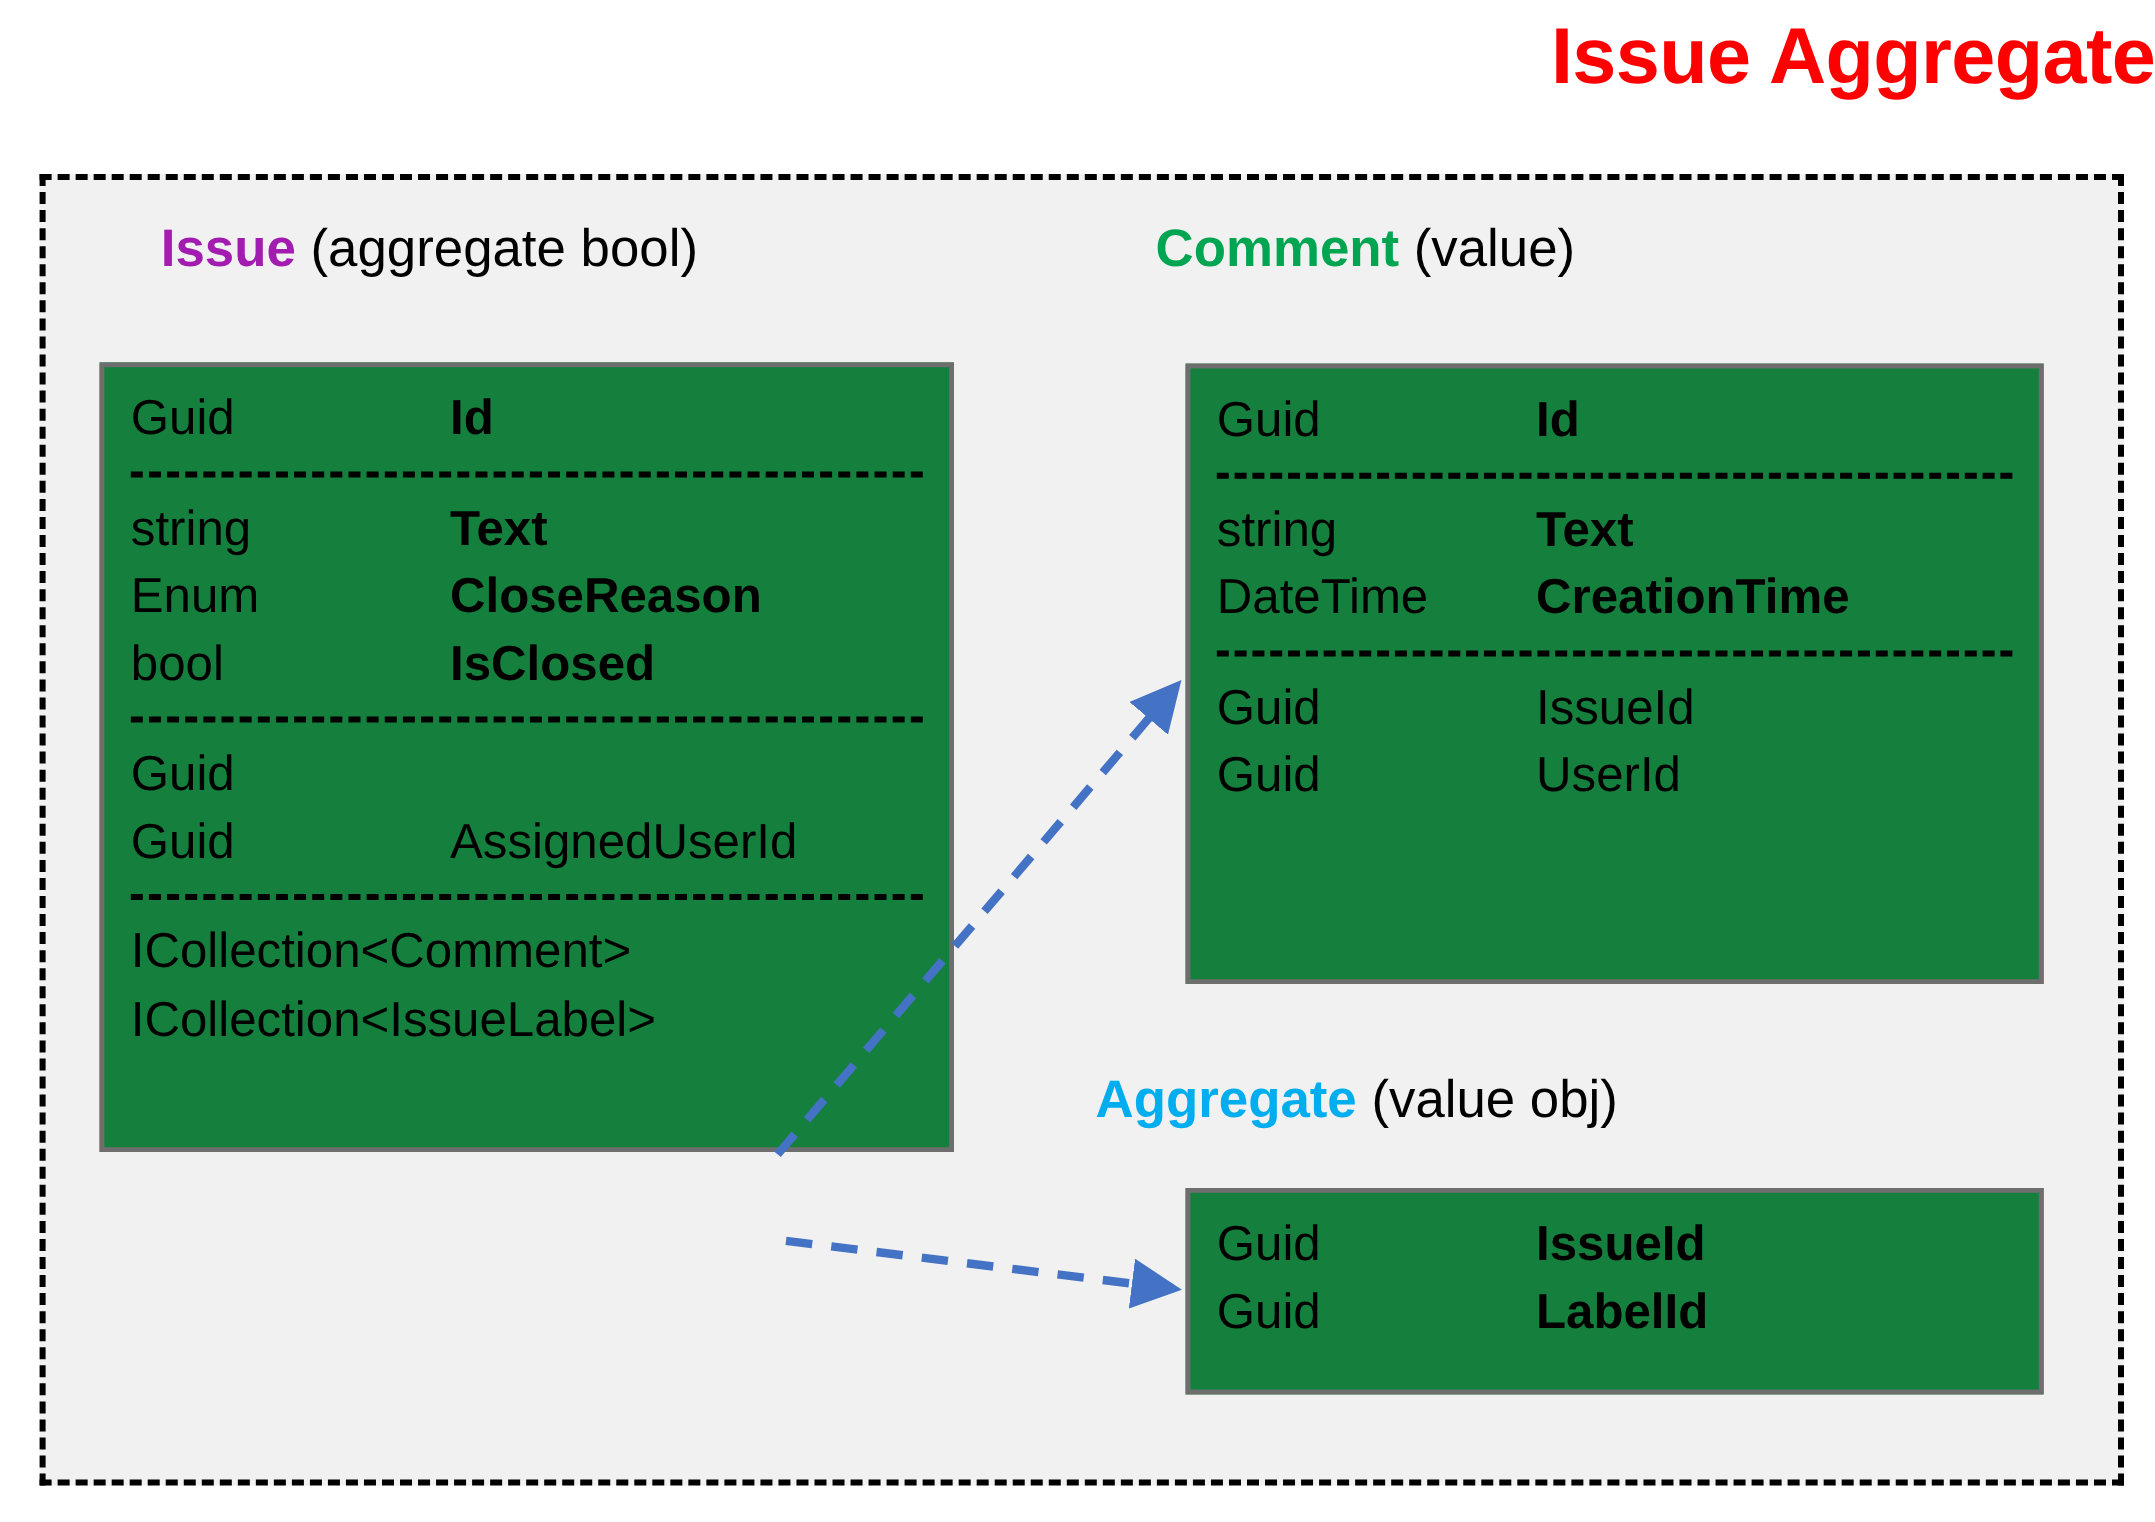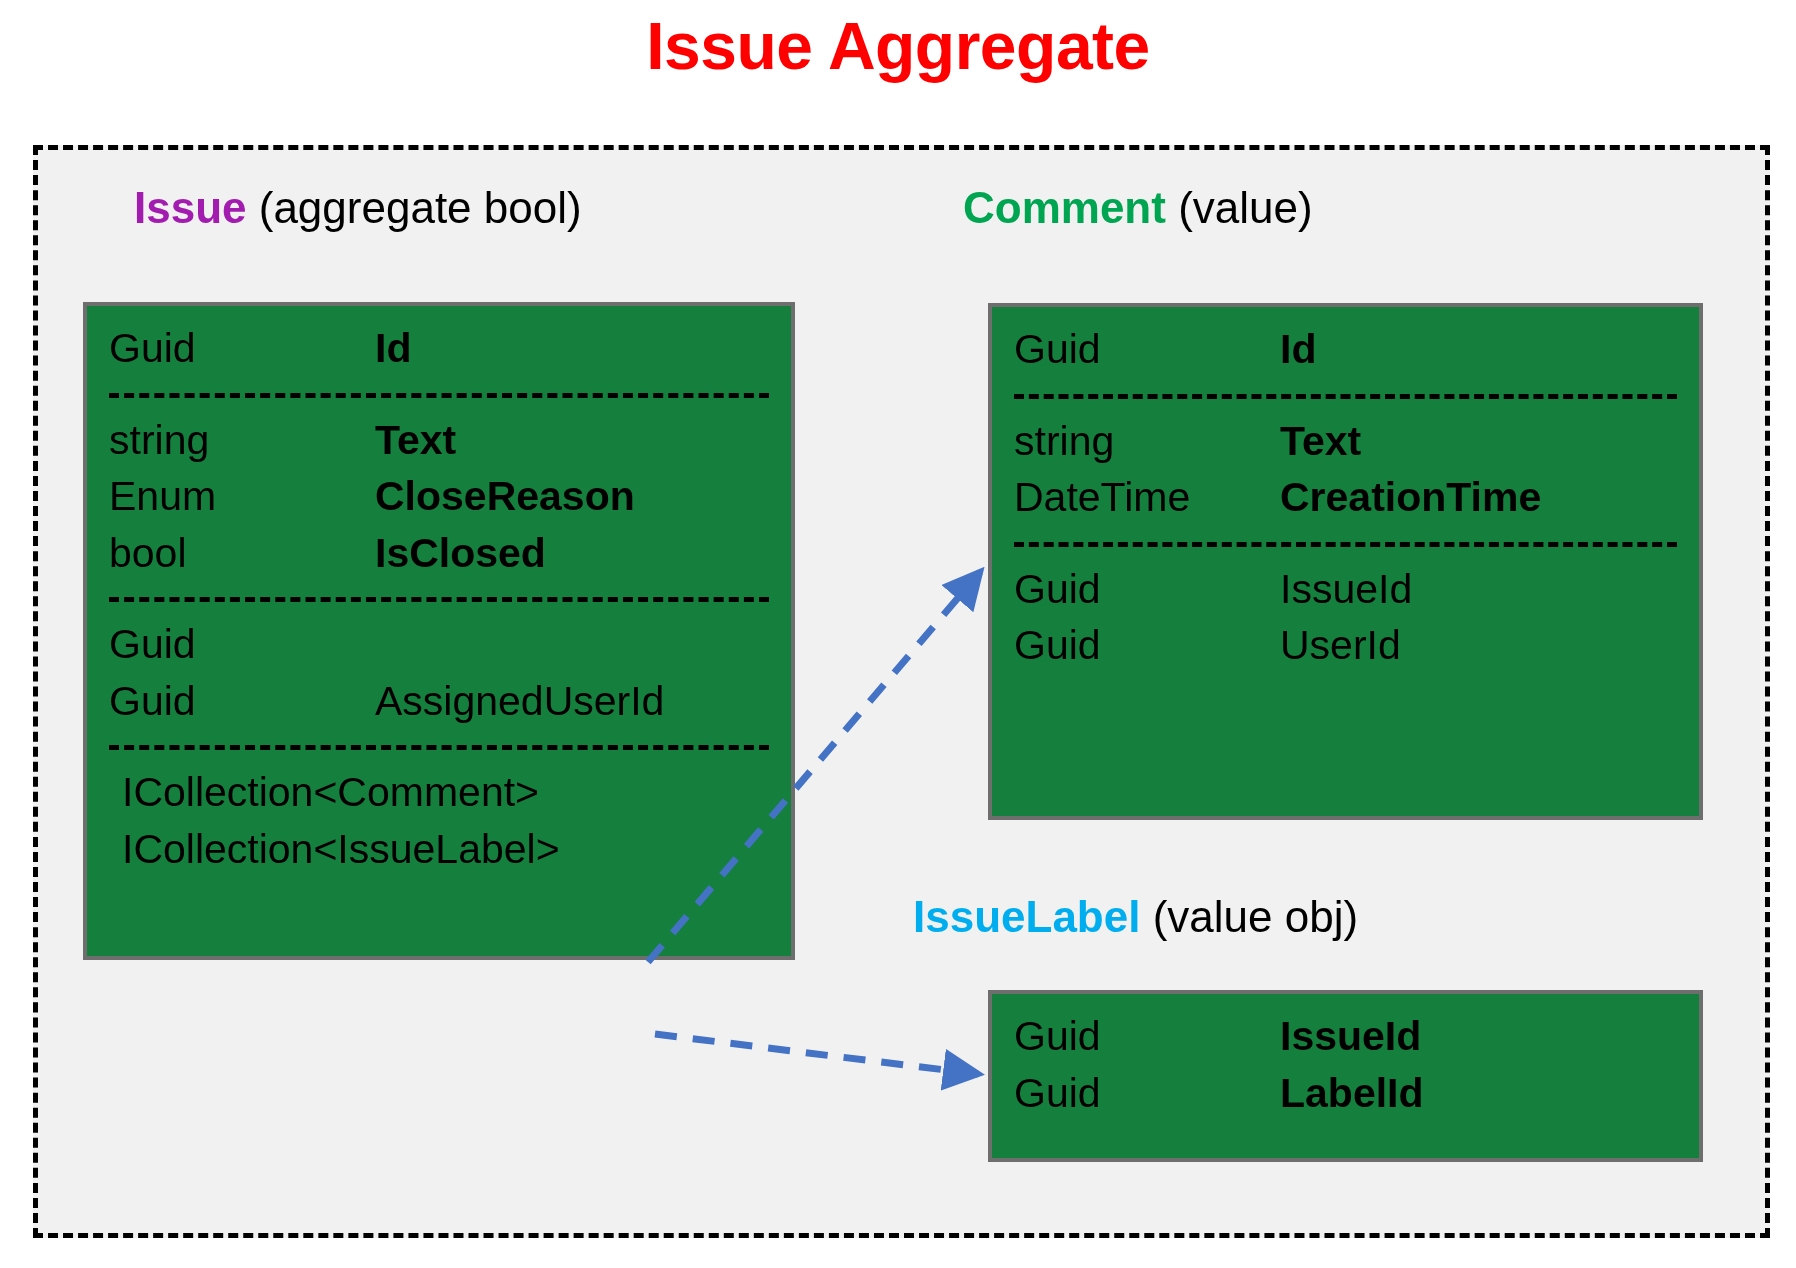--- a/index.html
+++ b/index.html
@@ -14,21 +14,21 @@
     overflow: hidden;
     position: relative;
   }
 
   
   #diagram-title {
     position: absolute;
     top: 10px;
     left: 0;
     width: 1796px;
-    text-align: center;
+    text-align: right;
     font-size: 66px;
     font-weight: bold;
     color: #FF0000;
     letter-spacing: -0.5px;
     line-height: 1.1;
   }
 
   
   #aggregate-boundary {
     position: absolute;
@@ -74,21 +74,21 @@
     color: #000000;
     white-space: nowrap;
   }
   .field-row .f-type {
     display: inline-block;
     padding-left: 22px;
     box-sizing: border-box;
   }
   .field-row .f-name { display: inline-block; margin-left: 43px; }
   .field-row.bold .f-name { font-weight: bold; }
-  .field-row.wide .f-type { padding-left: 22px; margin-left: 13px; }
+  .field-row.wide .f-type { padding-left: 22px; }
 
   
   .field-sep {
     height: 0;
     border-top: 5px dashed #000000;
     margin: 16px 22px 14px 22px;
   }
 
   
   #issue-box { left: 83px; top: 302px; width: 712px; height: 658px; }
@@ -192,21 +192,21 @@
         <span class="f-name">IssueId</span>
       </div>
       <div class="field-row">
         <span class="f-type">Guid</span>
         <span class="f-name">UserId</span>
       </div>
     </div>
 </div>
 
 <div class="entity-header" id="issuelabel-header">
-  <span class="type-name" id="issuelabel-name" style="color: rgb(0, 174, 239);">IssueLabel</span><span>&nbsp;</span><span class="stereotype">(value obj)</span>
+  <span class="type-name" id="issuelabel-name" style="color: rgb(0, 174, 239);">Aggregate</span><span>&nbsp;</span><span class="stereotype">(value obj)</span>
 </div>
 
 <div class="entity-box" id="issuelabel-box">
   <div class="field-list" id="issuelabel-fields">
       <div class="field-row bold">
         <span class="f-type">Guid</span>
         <span class="f-name">IssueId</span>
       </div>
       <div class="field-row bold">
         <span class="f-type">Guid</span>

